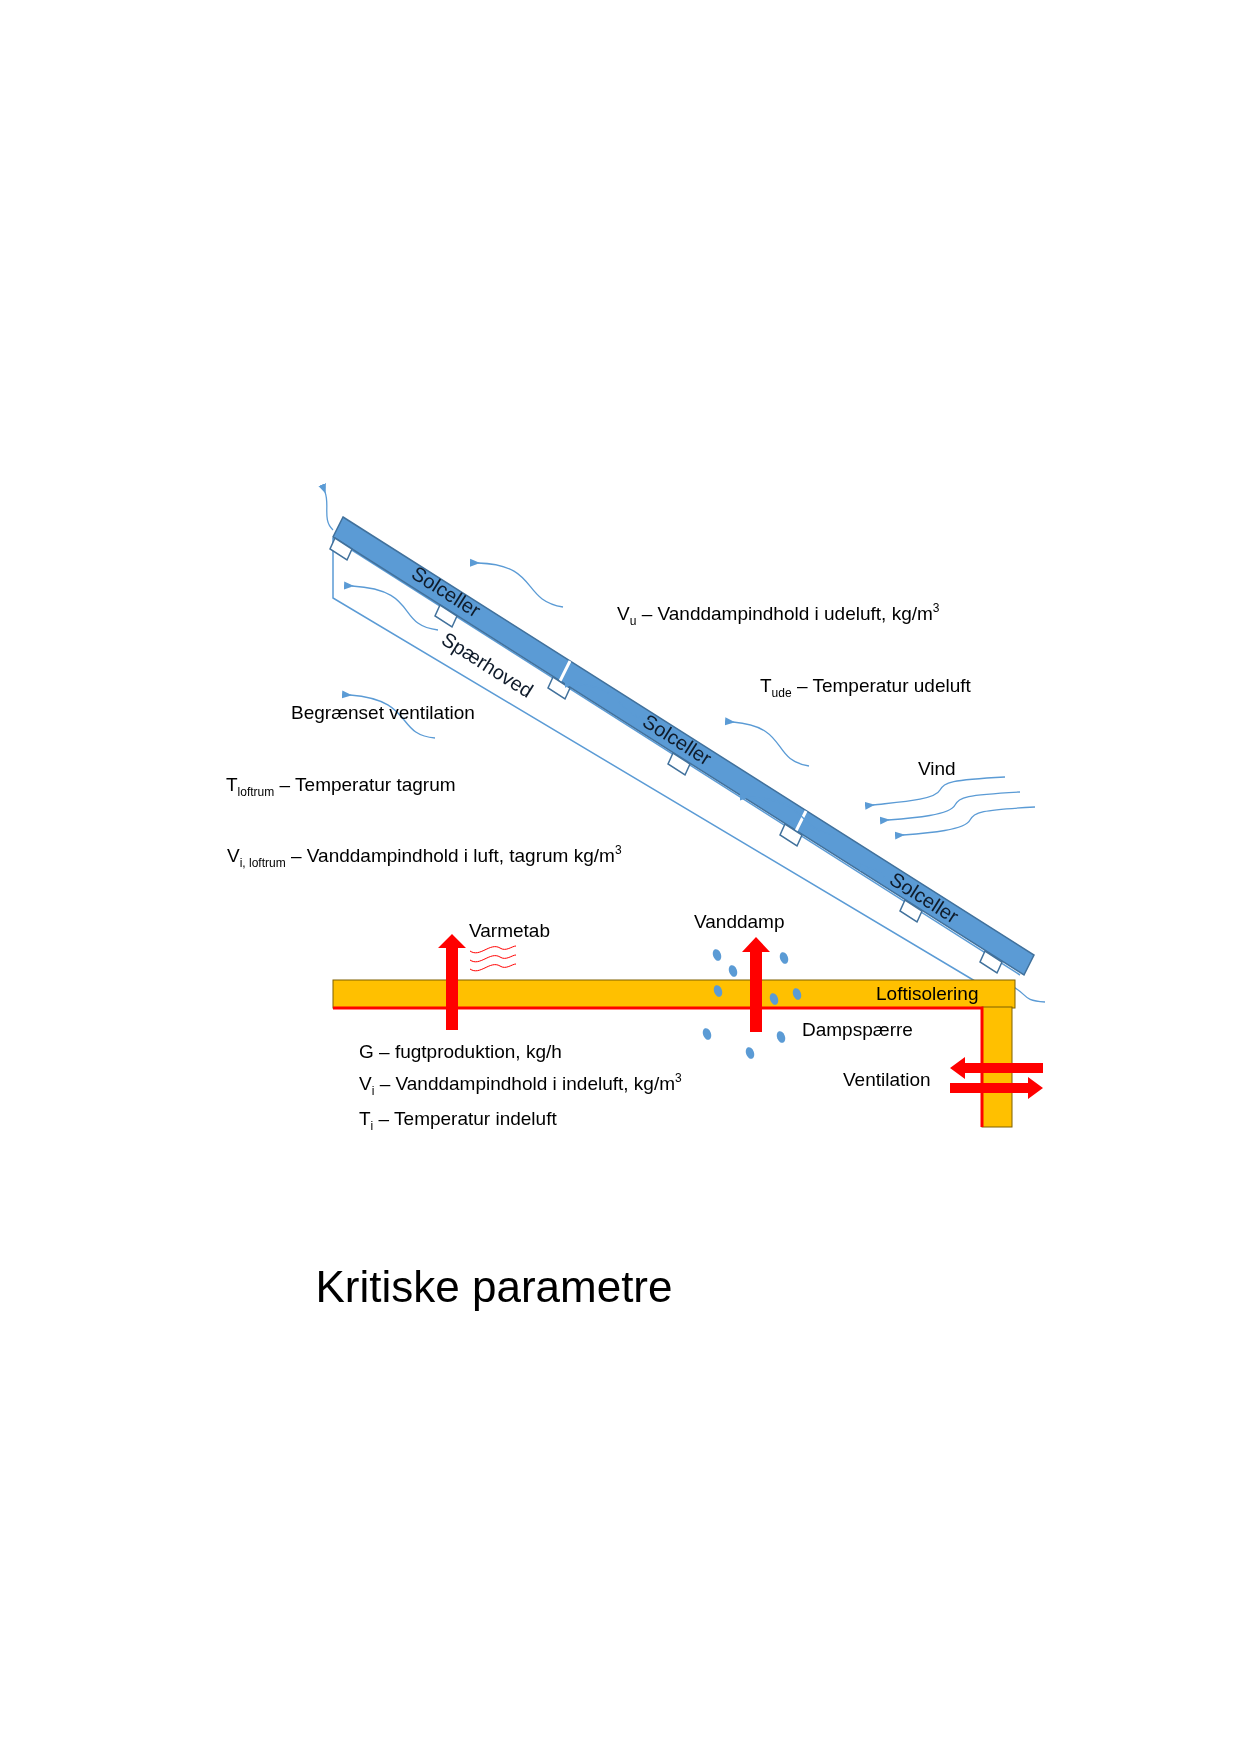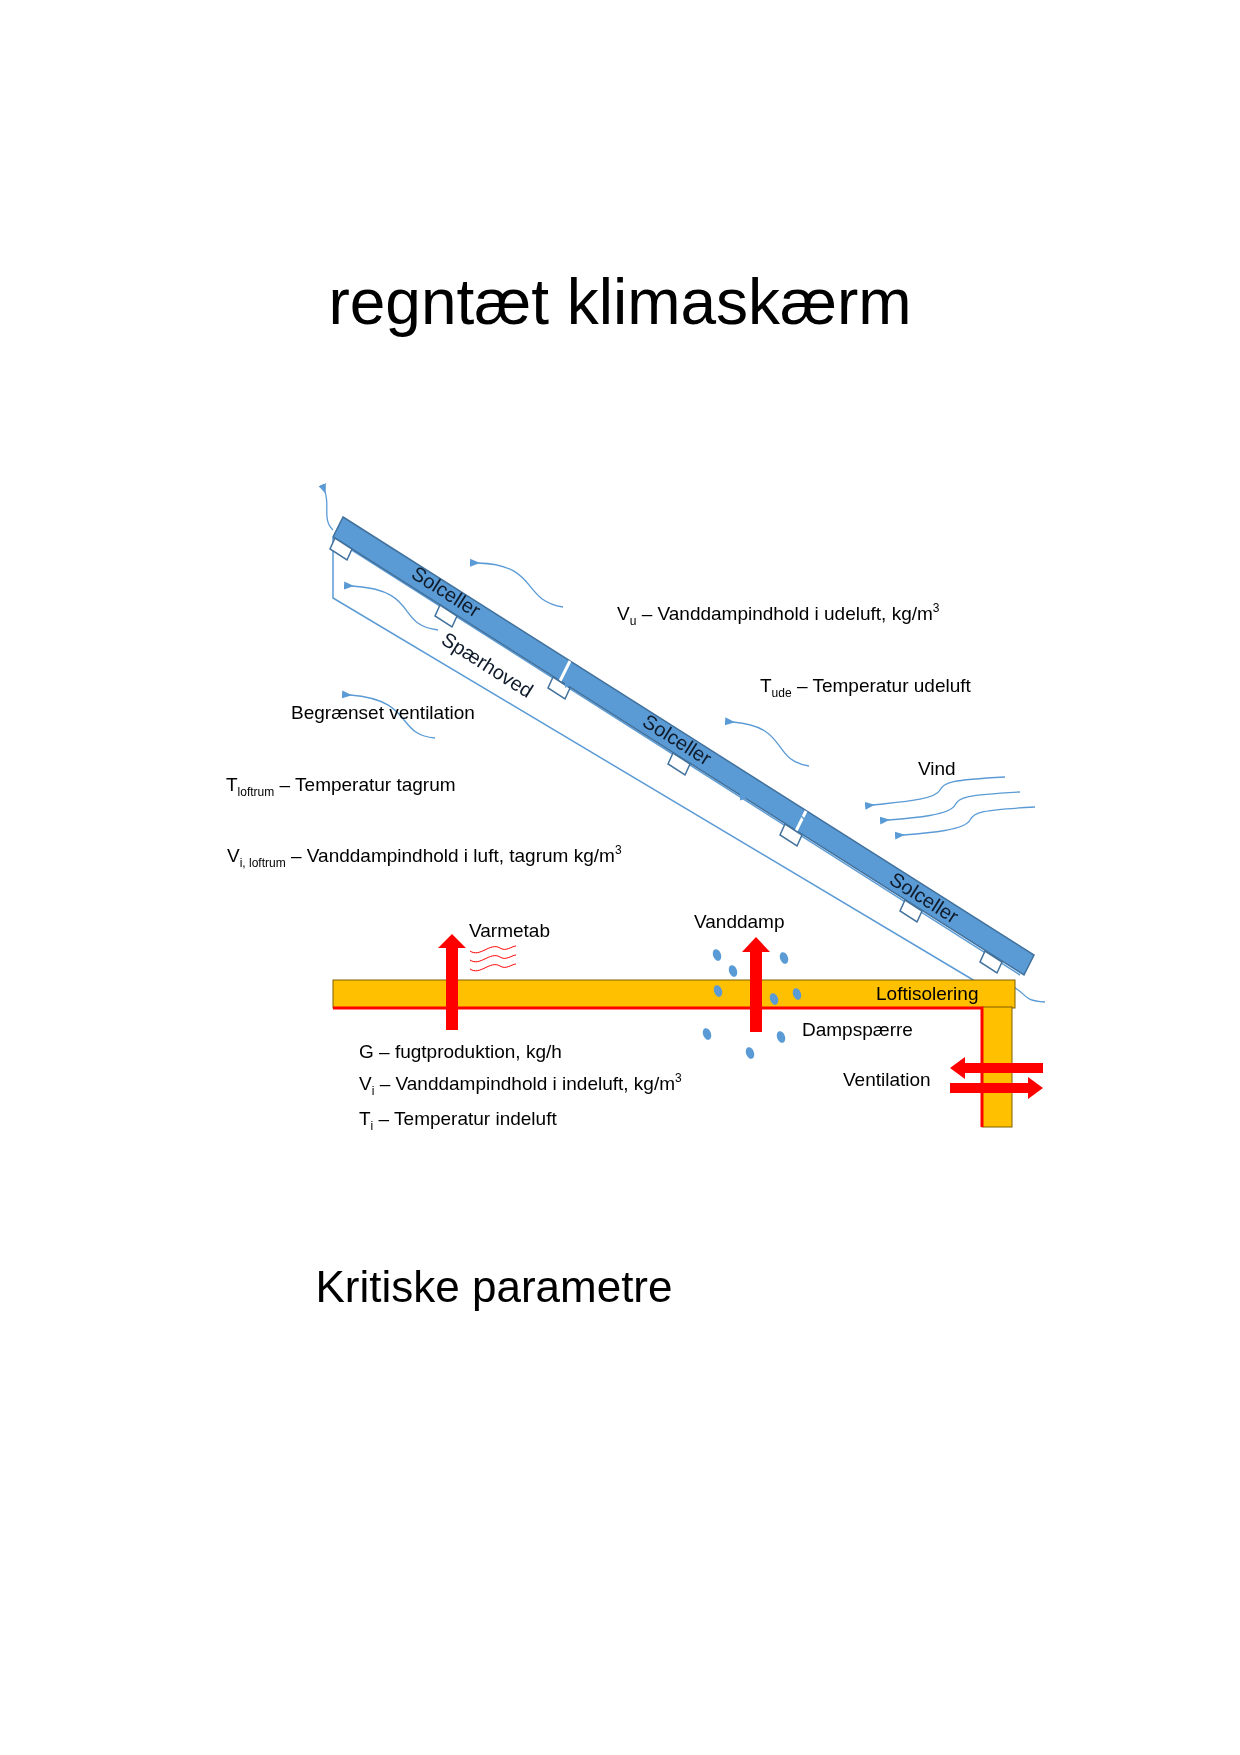--- a/index.html
+++ b/index.html
@@ -11,21 +11,20 @@
               font-size: 44px; top: 1262px; }
   svg#diagram { position: absolute; left: 0; top: 0; }
   .lbl { font-family: "Liberation Sans", "DejaVu Sans", sans-serif; font-size: 19px; fill: #000; }
   .lbl-s { font-size: 12px; }
   .panel-lbl { font-size: 20px; fill: #0f1b2a; }
 </style>
 </head>
 <body>
 
 <div class="title">
-  <div>regntæt klimaskærm</div>
 </div>
 
 <svg id="diagram" width="1240" height="1755" viewBox="0 0 1240 1755">
   <defs>
     <marker id="ah" markerWidth="10" markerHeight="10" refX="2" refY="5" orient="auto" markerUnits="userSpaceOnUse">
       <path d="M10,1 L0,5 L10,9 Z" fill="#5b9bd5"></path>
     </marker>
   </defs>
 
   <g fill="none" stroke="#5b9bd5" stroke-width="1.5">

